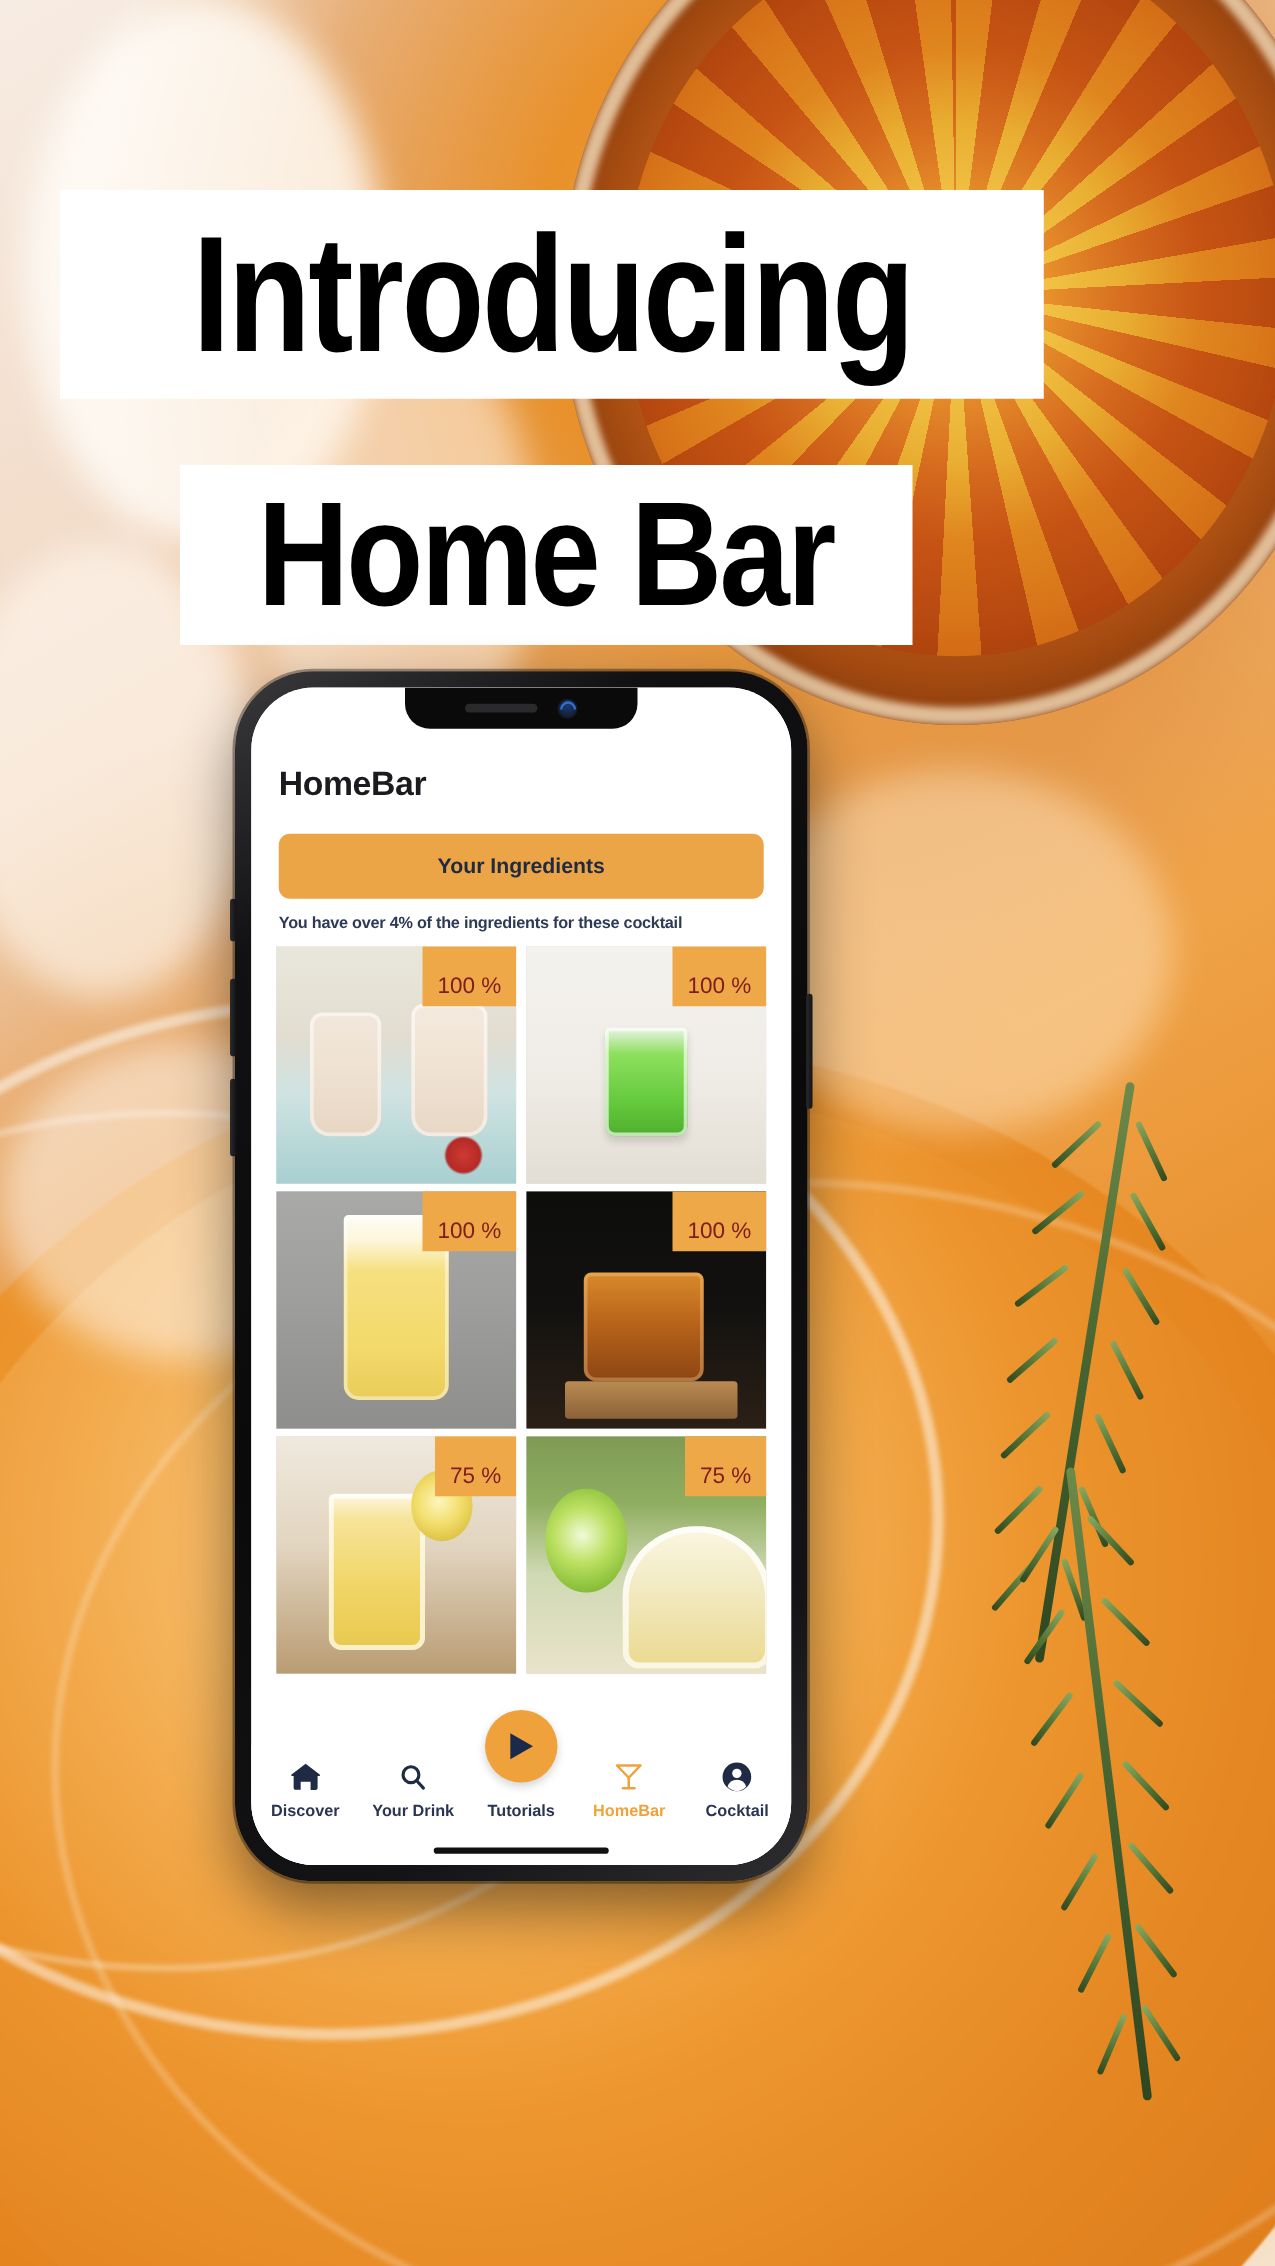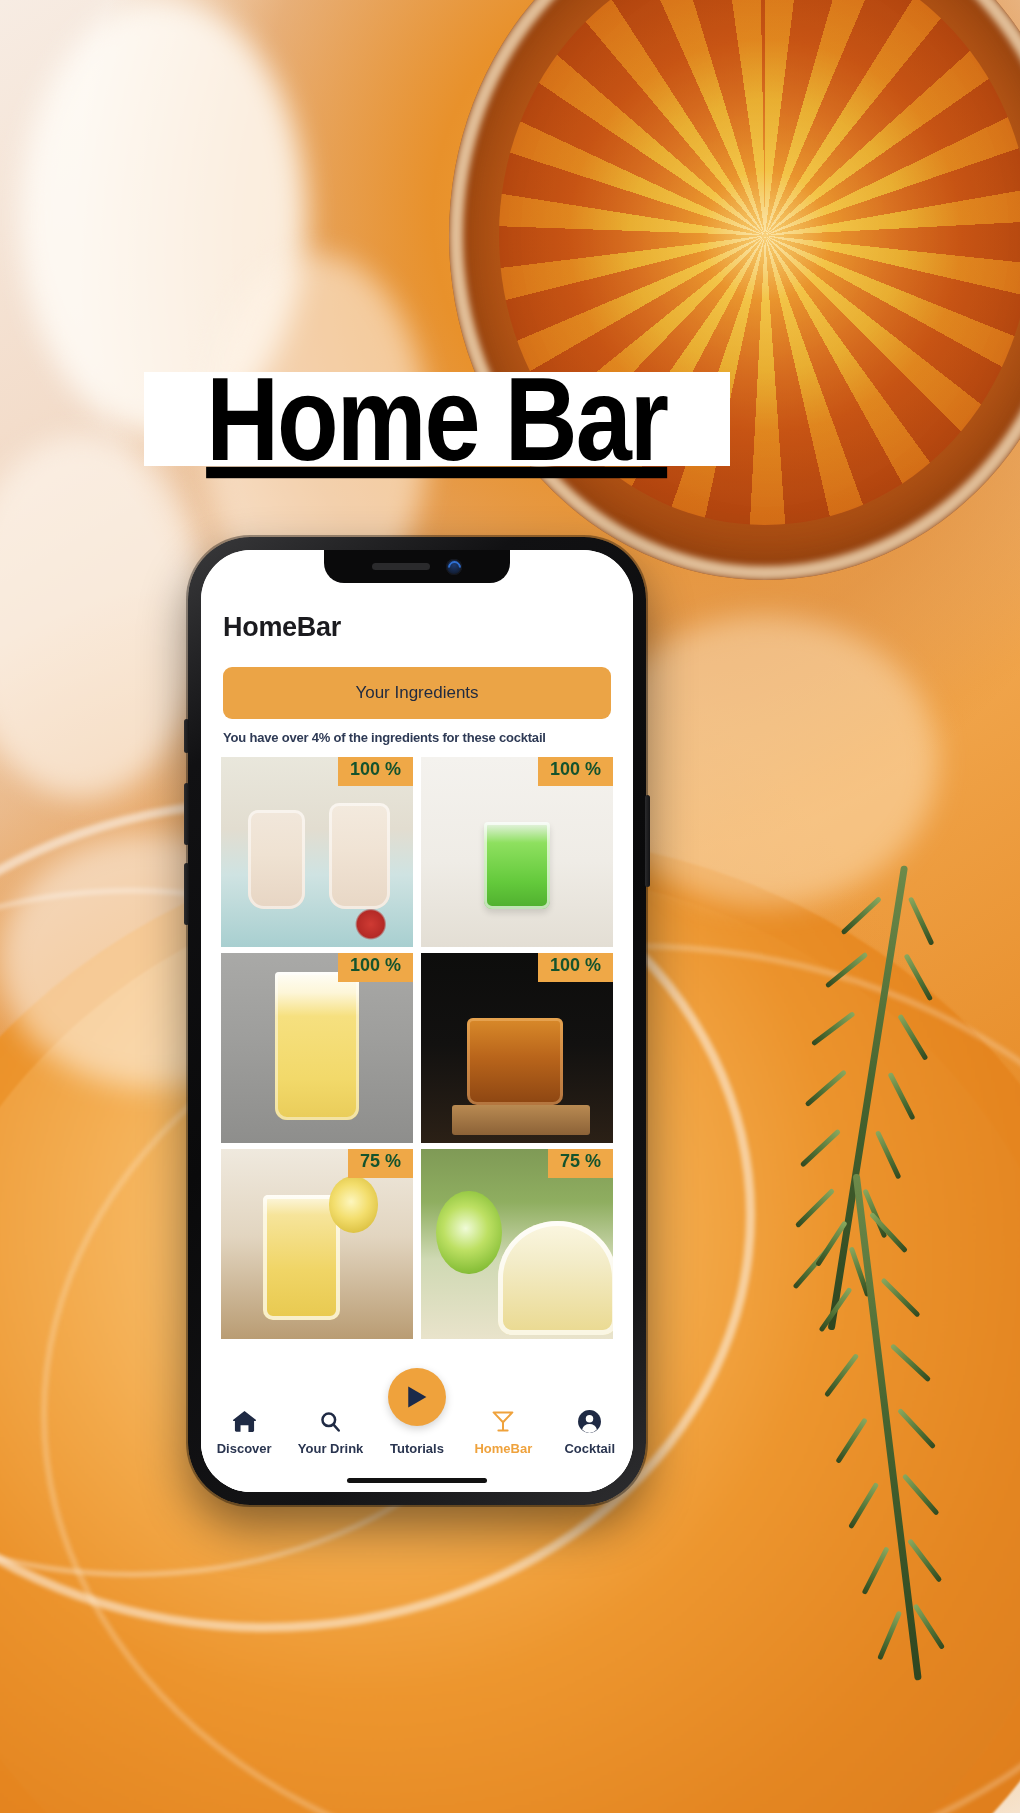--- a/index.html
+++ b/index.html
@@ -92,21 +92,21 @@
     background: linear-gradient(180deg, #8aa85e 0%, #4f7034 60%, #31481f 100%);
   }
 
   
   .banner {
     position: absolute;
     background: #ffffff;
     display: flex; align-items: center; justify-content: center;
   }
   .banner-1 { left: 48px; top: 152px; width: 787px; height: 167px; }
-  .banner-2 { left: 144px; top: 372px; width: 586px; height: 94px; text-decoration: underline; }
+  .banner-2 { left: 144px; top: 372px; width: 586px; height: 144px; }
   .banner-text {
     color: #000; font-weight: 700;
     font-family: "Liberation Sans", sans-serif;
     letter-spacing: -2px;
     white-space: nowrap;
   }
   .banner-1 .banner-text { font-size: 112px; transform: scaleY(1.18) scaleX(0.97); }
   .banner-2 .banner-text { font-size: 104px; transform: scaleY(1.14) scaleX(0.97); }
 
   
@@ -168,21 +168,21 @@
     font-size: 27px; font-weight: 700; color: #1b1b1f;
     letter-spacing: -0.3px;
   }
   .ingredients-btn {
     margin: 24px 22px 0 22px;
     height: 52px;
     background: #eba446;
     border: none;
     border-radius: 9px;
     color: #1f2a40;
-    font-size: 17px; font-weight: 400;
+    font-size: 17px; font-weight: 700;
     font-family: "Liberation Sans", sans-serif;
     cursor: pointer;
     display:flex; align-items:center; justify-content:center;
   }
   .section-title {
     margin: 18px 22px 0 22px;
     font-size: 25px; font-weight: 700; color: #15151a;
     letter-spacing: -0.5px;
   }
   .section-sub {
@@ -204,23 +204,23 @@
   .card {
     position: relative;
     height: 190px;
     overflow: hidden;
     background: #ddd;
   }
   .card-img { position: absolute; inset: 0; }
   .badge {
     position: absolute; right: 0; top: 0;
     background: #efa847;
-    color: #14532d;
-    font-size: 18px; font-weight: 700;
-    padding: 2px 12px 6px 12px;
+    color: #7f1d1d;
+    font-size: 18px; font-weight: 400;
+    padding: 21px 12px 6px 12px;
     letter-spacing: 0;
     z-index: 4;
   }
 
   
   .img-smoothie {
     background:
       radial-gradient(circle at 28% 66%, #d8433c 0%, #bf2f2a 7%, rgba(191,47,42,0) 8%),
       radial-gradient(circle at 78% 88%, #cf3a33 0%, #b42a26 6%, rgba(180,42,38,0) 7%),
       linear-gradient(180deg,#e9e7dc 0%,#e2ddd0 38%,#cfe3e2 62%,#a8cfd0 100%);
@@ -374,20 +374,23 @@
     <div class="needle" style="left:44px; top:238px; transform:rotate(40deg);"></div>
     <div class="needle" style="left:110px; top:234px; transform:rotate(-36deg);"></div>
     <div class="needle" style="left:48px; top:304px; transform:rotate(38deg);"></div>
     <div class="needle" style="left:106px; top:300px; transform:rotate(-34deg);"></div>
     <div class="needle" style="left:52px; top:370px; transform:rotate(34deg);"></div>
     <div class="needle" style="left:102px; top:366px; transform:rotate(-30deg);"></div>
     <div class="needle" style="left:58px; top:436px; transform:rotate(30deg);"></div>
     <div class="needle" style="left:98px; top:432px; transform:rotate(-26deg);"></div>
   </div>
 
+  <div class="banner banner-1">
+    <span class="banner-text">Introducing</span>
+  </div>
   <div class="banner banner-2">
     <span class="banner-text">Home Bar</span>
   </div>
 
   <div class="phone">
     <div class="btn-side btn-left-1"></div>
     <div class="btn-side btn-left-2"></div>
     <div class="btn-side btn-left-3"></div>
     <div class="btn-side btn-right-1"></div>
 

